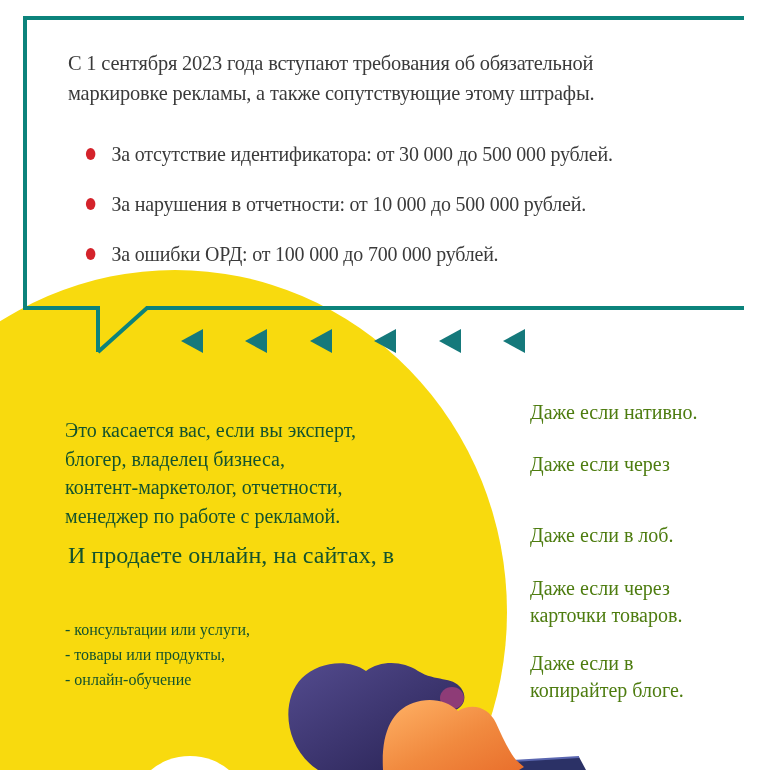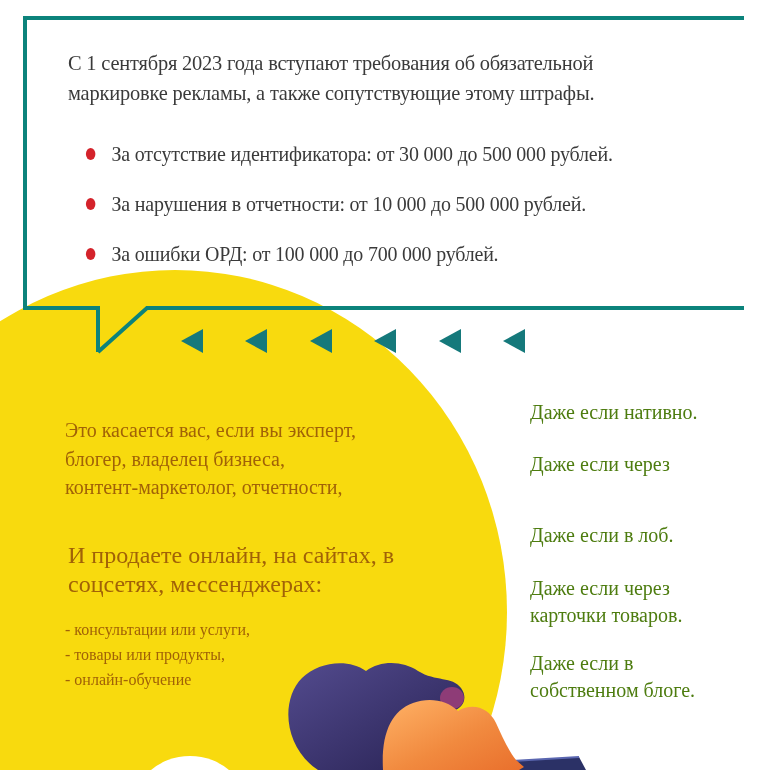--- a/index.html
+++ b/index.html
@@ -30,21 +30,21 @@
     font-size:21px; color:#3a3a3a; letter-spacing:-0.2px;
     transform:scaleX(0.95); transform-origin:left top;
     white-space:nowrap;
   }
   .bullet-dot {
     width:10px; height:12px; border-radius:50%;
     background:#D4232B; margin:0 17px 0 2px; flex:0 0 auto;
   }
 
   
-  .blob-text { position:absolute; z-index:3; color:#a16207; }
+  .blob-text { position:absolute; z-index:3; color:#14532d; }
   .audience-text   { left:65px; top:416px; font-size:20px; line-height:28.5px; }
   .channels-intro  { left:68px; top:541px; font-size:24px; line-height:28.5px; }
   .channels-list   { left:65px; top:617px; font-size:16px; line-height:25px; }
 
   
   .even-if-item {
     position:absolute; left:530px; z-index:3;
     font-size:20px; line-height:27px; color:#4d7c0f;
   }
   .even-if-1 { top:399px; }
@@ -123,25 +123,25 @@
     <li class="fine-item">
       <span class="bullet-dot"></span>
       <span>За ошибки ОРД: от 100 000 до 700 000 рублей.</span>
     </li>
   </ul>
 
   <div class="blob-text audience-text">
     <div>Это касается вас, если вы эксперт,</div>
     <div>блогер, владелец бизнеса,</div>
     <div>контент-маркетолог, отчетности,</div>
+    <div>менеджер по работе с рекламой.</div>
   </div>
 
   <div class="blob-text channels-intro">
     <div>И продаете онлайн, на сайтах, в</div>
-    <div>соцсетях, мессенджерах:</div>
   </div>
 
   <div class="blob-text channels-list">
     <div>- консультации или услуги,</div>
     <div>- товары или продукты,</div>
     <div>- онлайн-обучение</div>
   </div>
 
   <div class="even-if-item even-if-1">
     <div>Даже если нативно.</div>
@@ -151,16 +151,16 @@
   </div>
   <div class="even-if-item even-if-3">
     <div>Даже если в лоб.</div>
   </div>
   <div class="even-if-item even-if-4">
     <div>Даже если через</div>
     <div>карточки товаров.</div>
   </div>
   <div class="even-if-item even-if-5">
     <div>Даже если в</div>
-    <div>собственном блоге.</div>
+    <div>копирайтер блоге.</div>
   </div>
 
 </div>
 
 </body></html>

